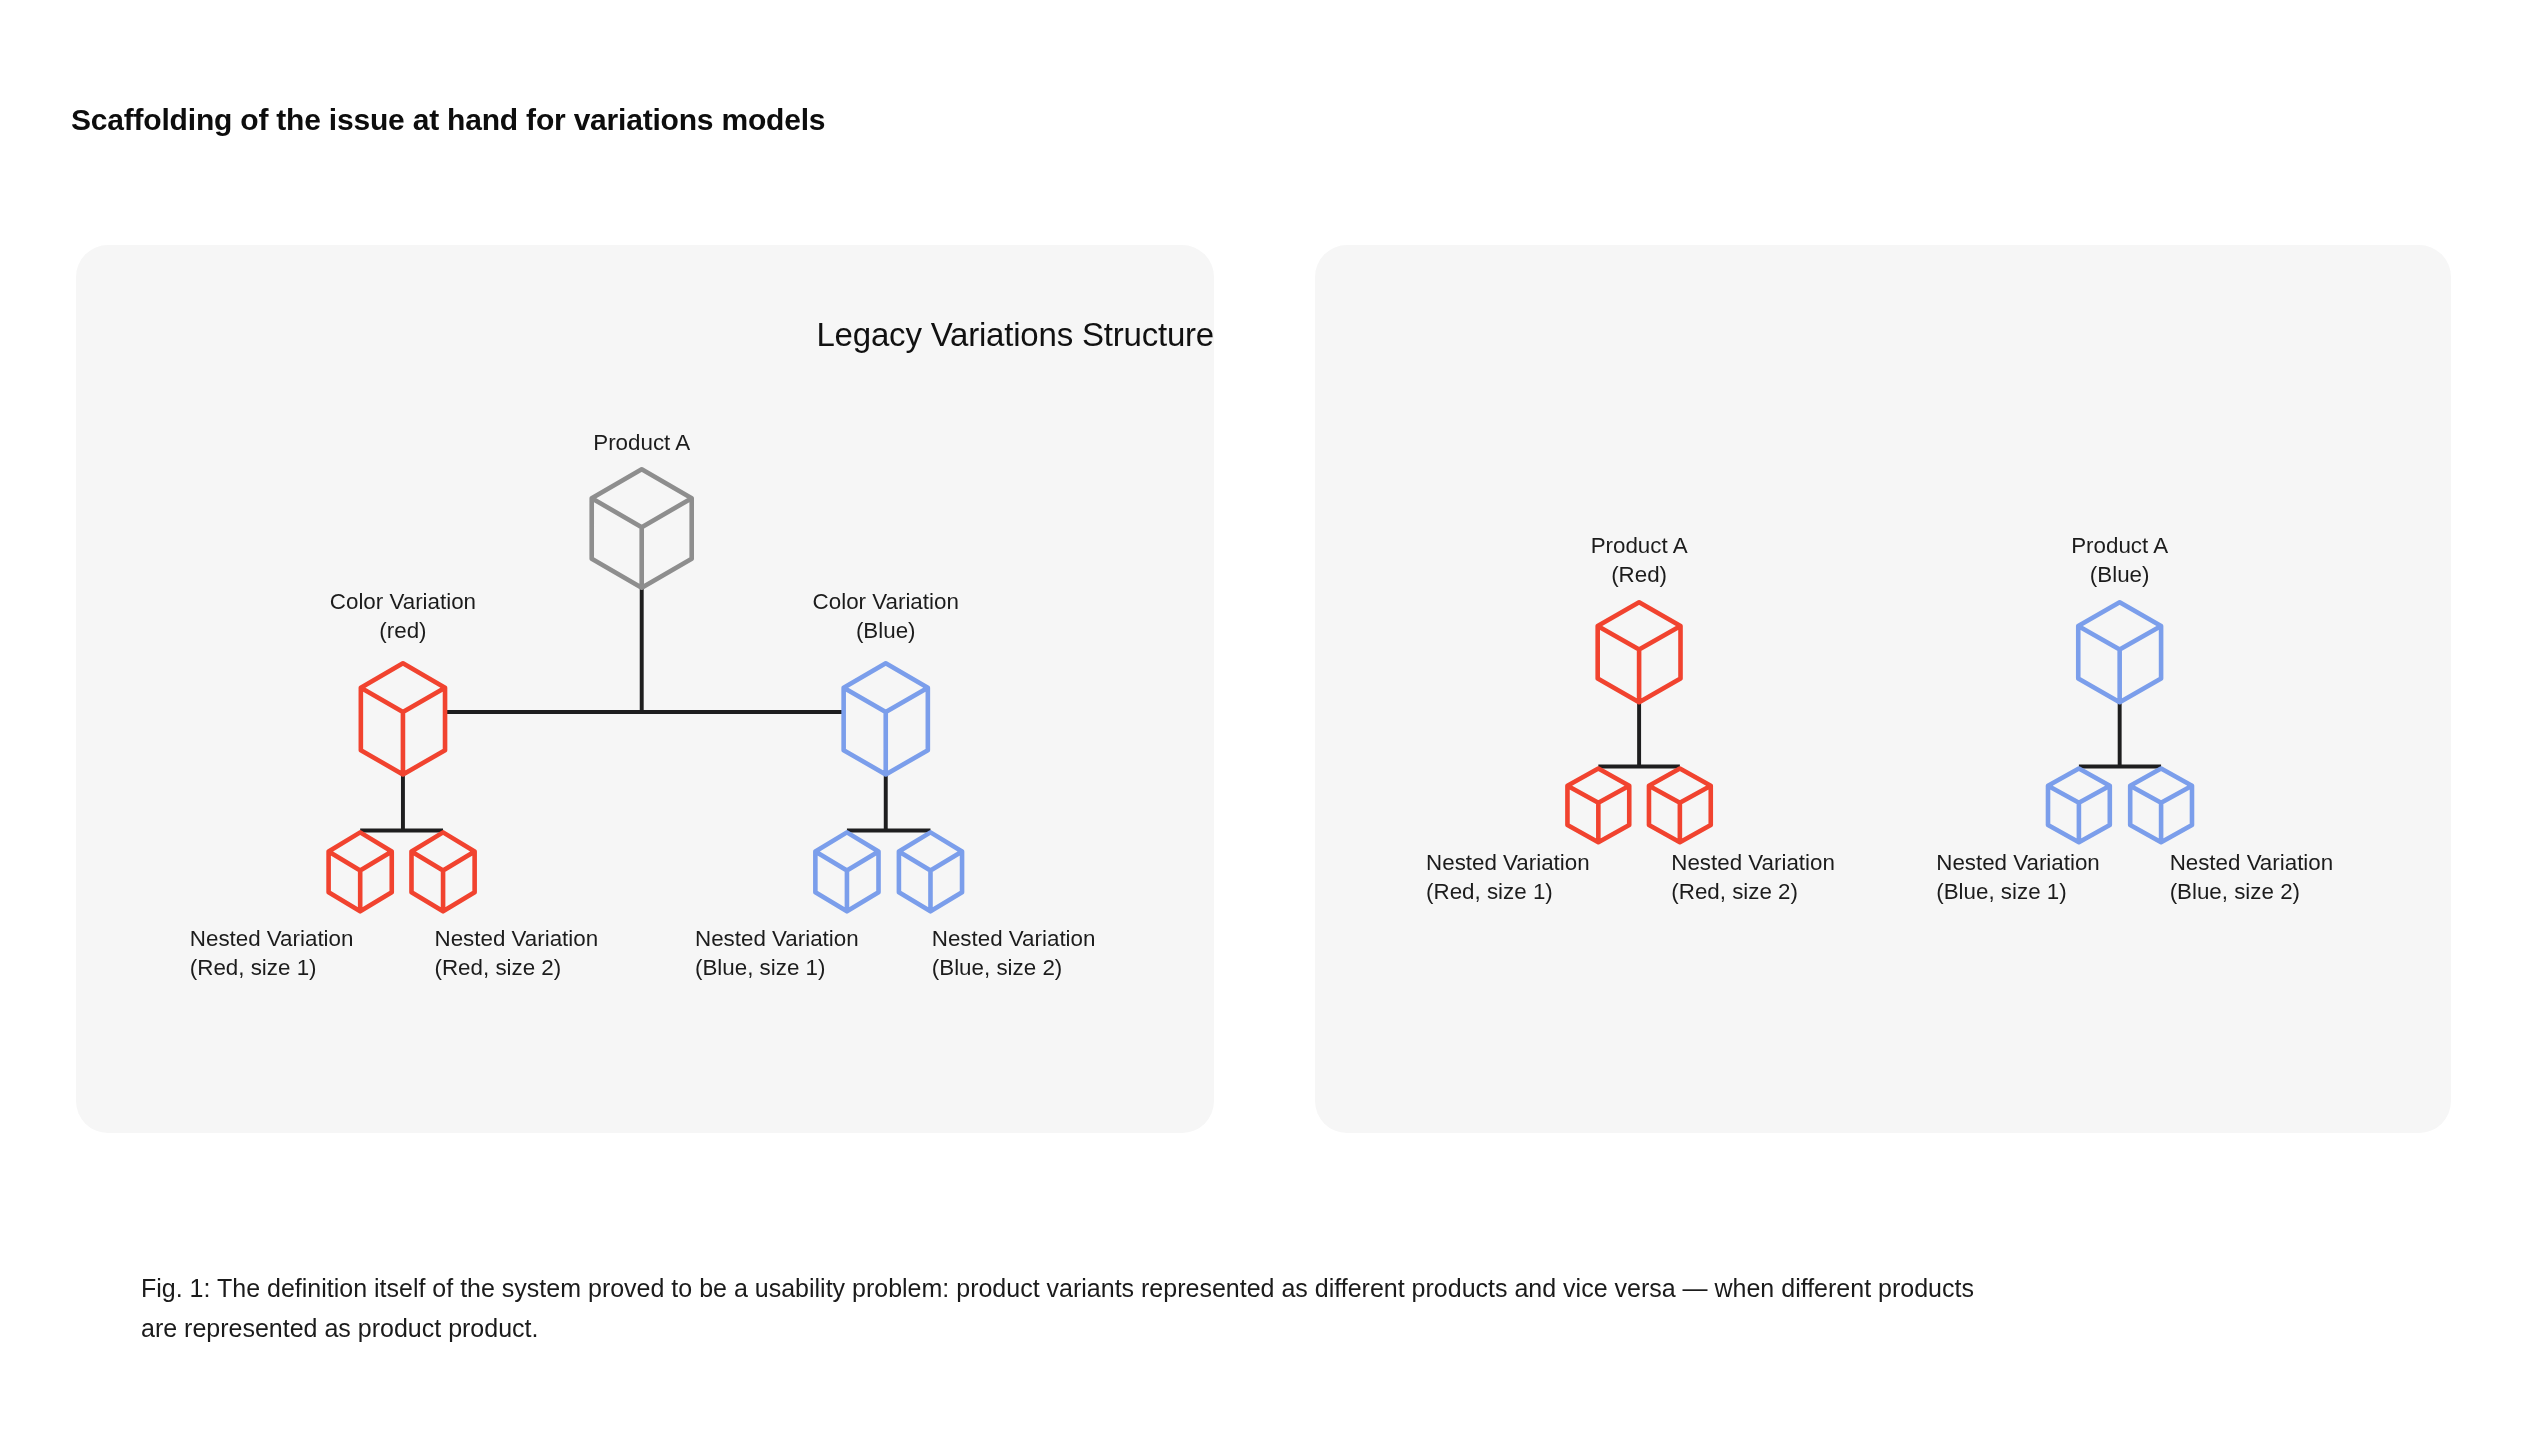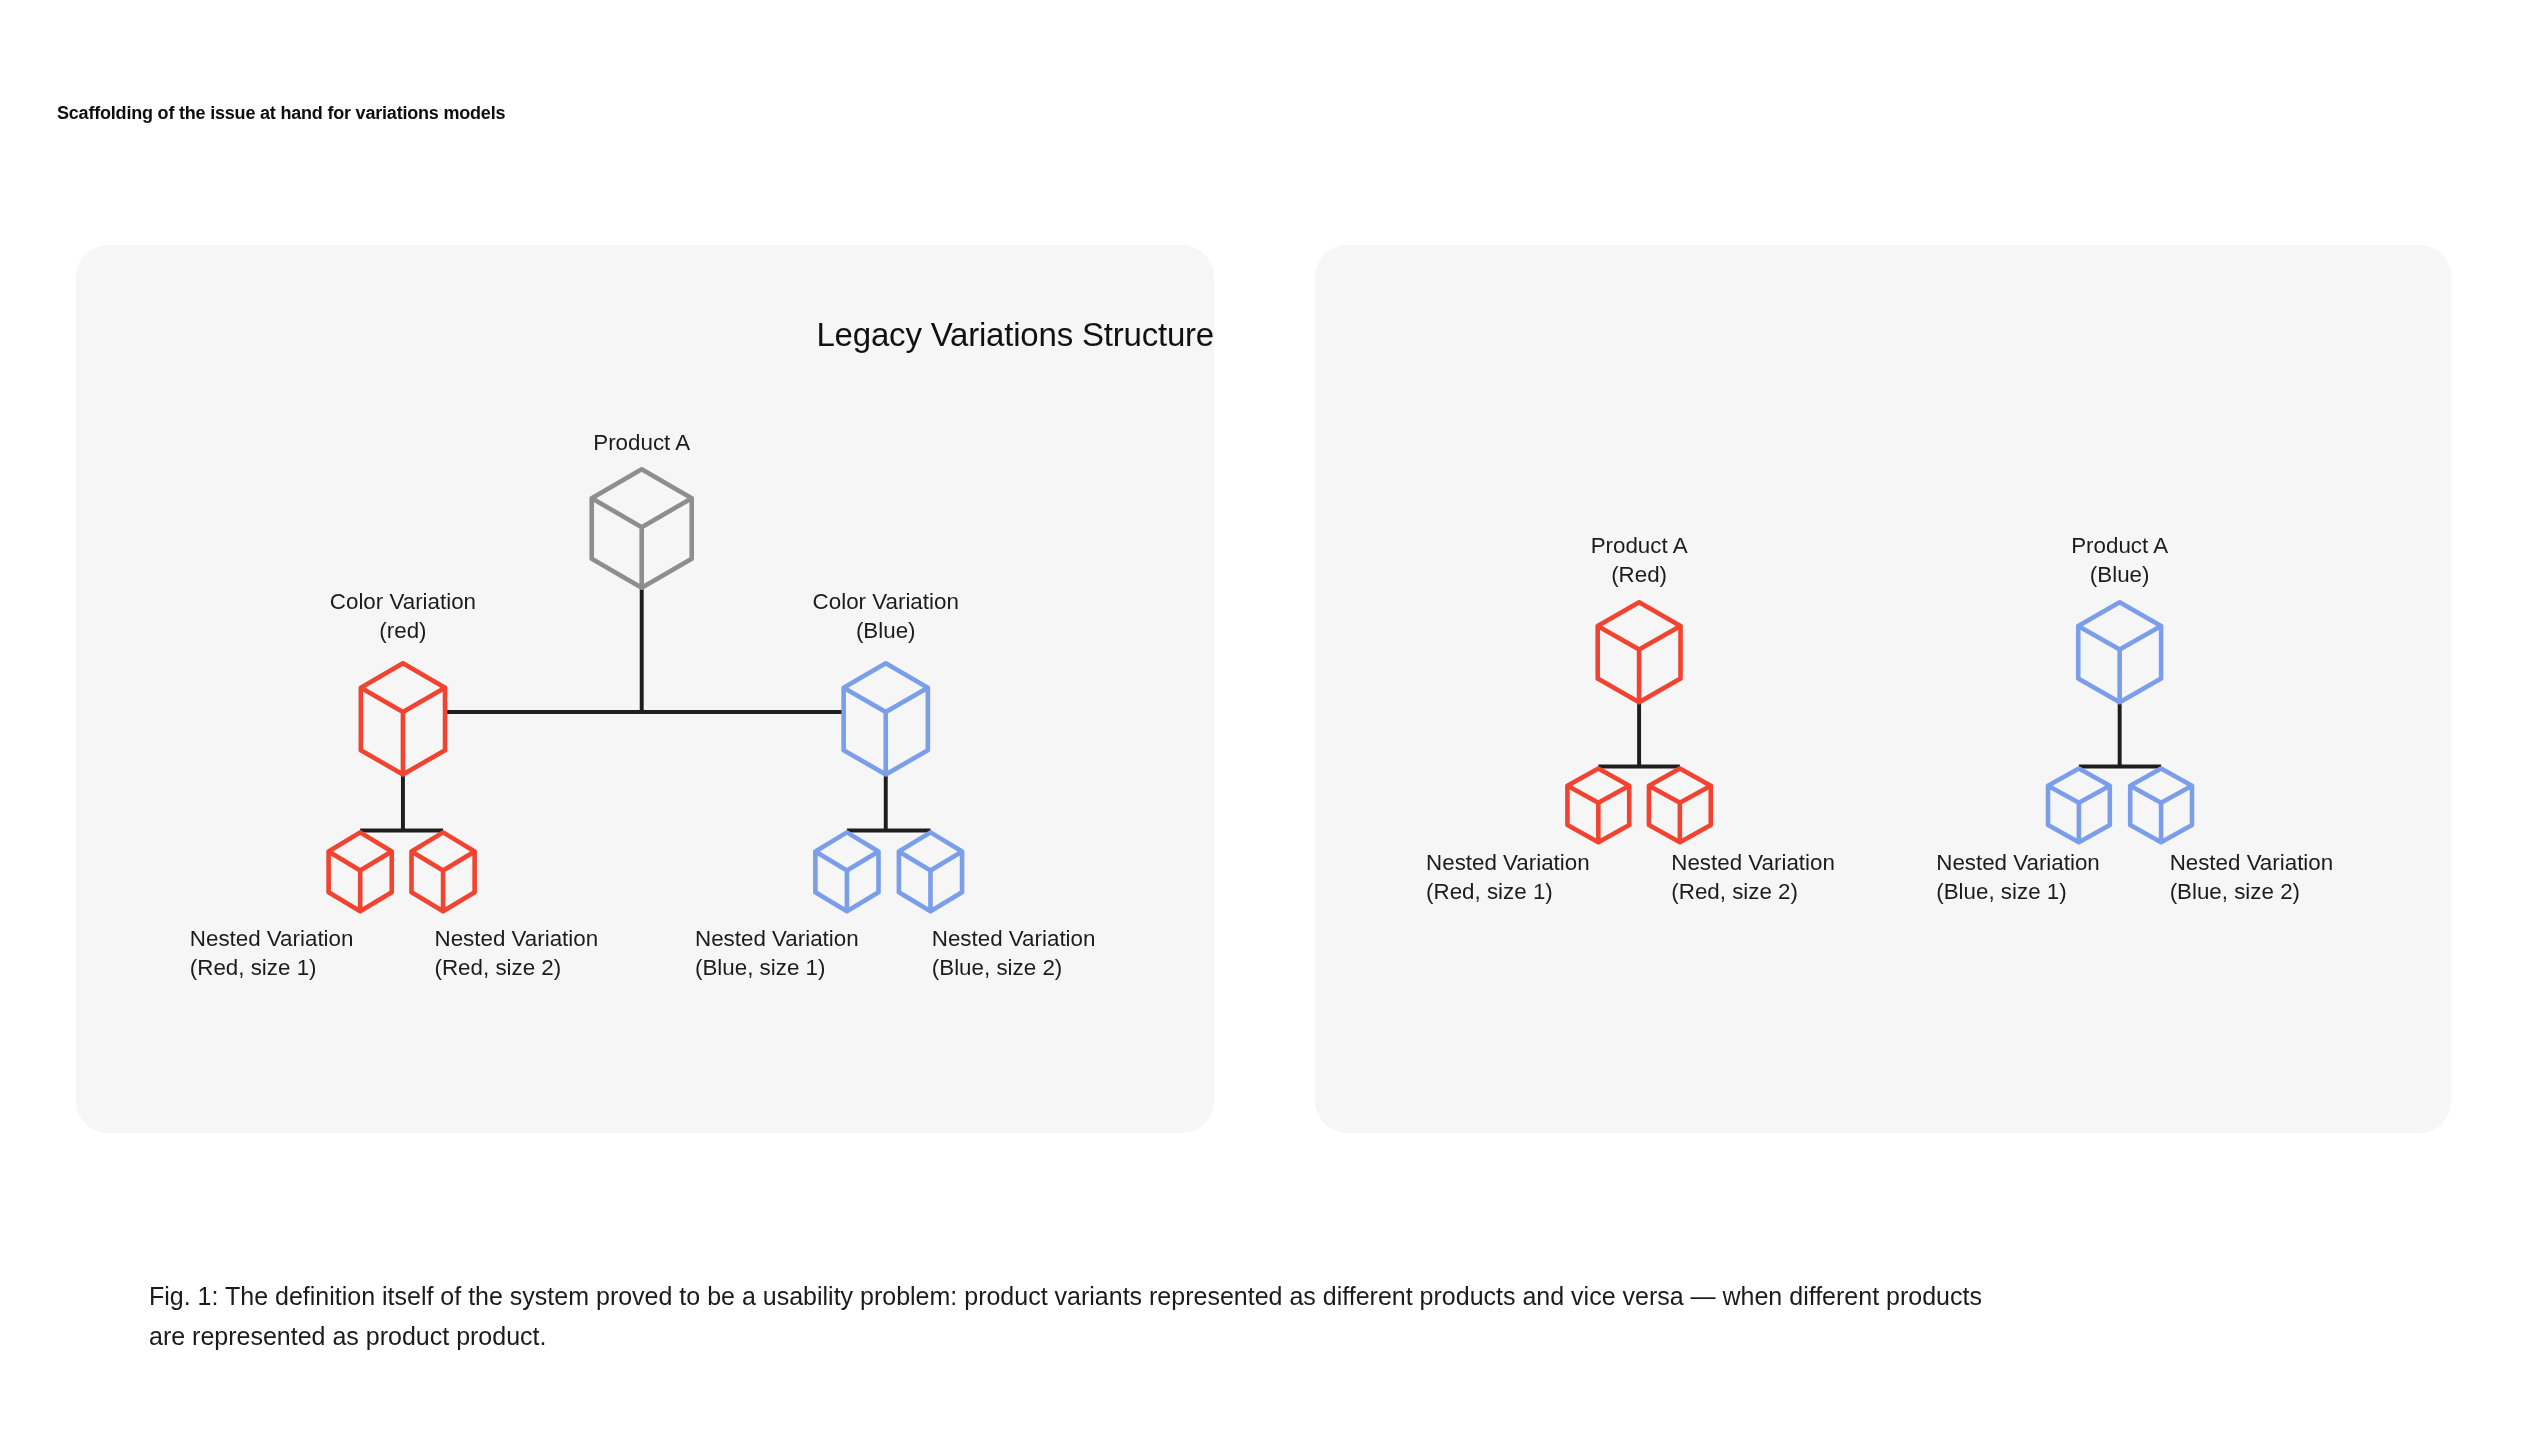--- a/index.html
+++ b/index.html
@@ -4,22 +4,22 @@
 <style>
   html, body { margin: 0; padding: 0; }
   body {
     width: 2525px; height: 1452px;
     position: relative;
     overflow: hidden;
     font-family: "Liberation Sans", "DejaVu Sans", sans-serif;
   }
   .main-title {
     position: absolute;
-    left: 57px; top: 103px;
-    font-size: 18px; font-weight: 700;
+    left: 71px; top: 103px;
+    font-size: 30px; font-weight: 700;
     letter-spacing: -0.2px;
     color: #0d0d0d;
     white-space: nowrap;
   }
   .panel {
     position: absolute;
     top: 245px; height: 888px;
     border-radius: 32px;
   }
   .panel-left  { left: 76px;  width: 1138px; }
@@ -40,21 +40,21 @@
   }
   svg.diagram text {
     font-family: "Liberation Sans", "DejaVu Sans", sans-serif;
     font-size: 34px;
     fill: #1c1c1c;
   }
   .caption {
     position: absolute;
     left: 141px; top: 1268px;
     width: 2314px;
-    margin: 8px;
+    margin: 0;
     font-size: 25px; line-height: 40px;
     color: #1b1b1b;
   }
 </style>
 </head>
 <body style="background: rgb(255, 255, 255);">
 
 <div class="page">
 
   <div class="main-title">Scaffolding of the issue at hand for variations models</div>

